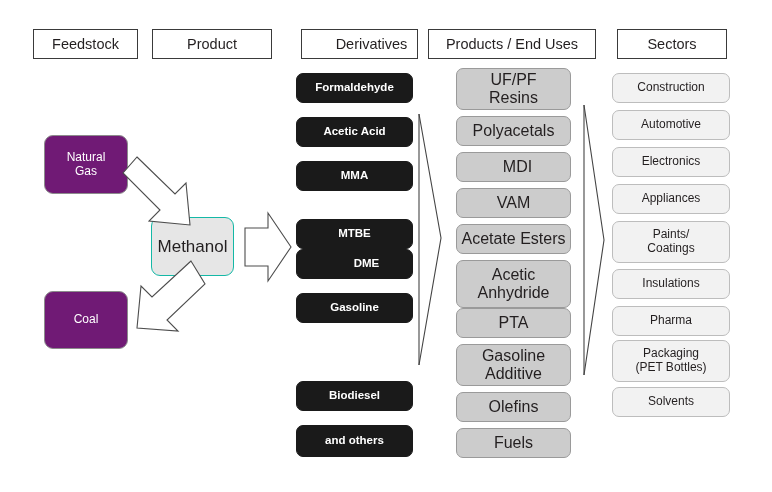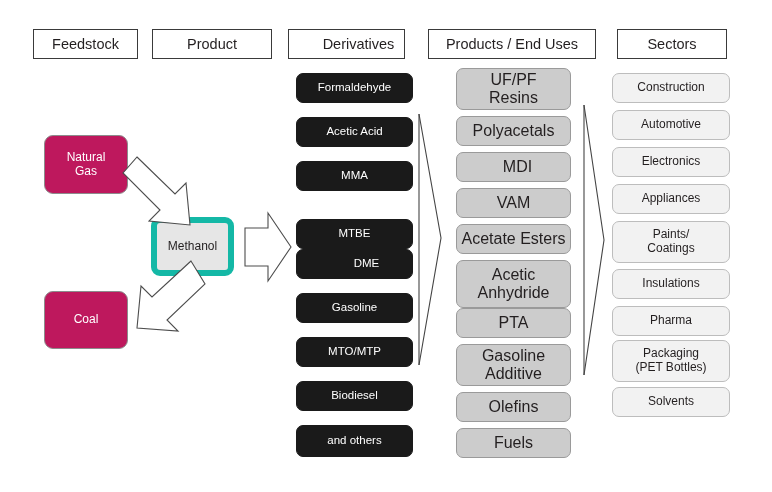--- a/index.html
+++ b/index.html
@@ -47,48 +47,48 @@
     border-radius: 7px;
     font-size: 12px;
     line-height: 1.15;
     white-space: pre-line;
   }
 
   .node.dark {
     background: #1a1a1a;
     color: #ffffff;
     border: 1px solid #1a1a1a;
-    font-weight: 400;
+    font-weight: 700;
     font-size: 11.5px;
   }
   .node.mid {
     background: #cccccc;
     color: #231f20;
     border: 1px solid #9a9a9a;
     font-size: 16px;
   }
   .node.light {
     background: #f2f2f2;
     color: #231f20;
     border: 1px solid #bdbdbd;
     font-size: 12px;
   }
   .node.feed {
-    background: #be185d;
+    background: #701a75;
     color: #ffffff;
     border: 1px solid #8c8c8c;
     border-radius: 9px;
     font-size: 12px;
   }
   .node.product {
     background: #e6e6e6;
     color: #231f20;
-    border: 6px solid #14b8a6;
+    border: 1px solid #14b8a6;
     border-radius: 9px;
-    font-size: 12px;
+    font-size: 17px;
   }
 
   
   #vector {
     position: absolute;
     left: 0;
     top: 0;
     width: 772px;
     height: 492px;
     pointer-events: none;
@@ -113,21 +113,21 @@
 <div id="canvas">
 
   <div class="hdr" style="left:33px; width:105px;">
       <span>Feedstock</span>
     </div>
 
   <div class="hdr" style="left:152px; width:120px;">
       <span>Product</span>
     </div>
 
-  <div class="hdr" style="left:288px; width:117px;padding-left:24px;">
+  <div class="hdr" style="left:301px; width:117px;padding-left:24px;">
       <span>Derivatives</span>
     </div>
 
   <div class="hdr" style="left:428px; width:168px;">
       <span>Products / End Uses</span>
     </div>
 
   <div class="hdr" style="left:617px; width:110px;">
       <span>Sectors</span>
     </div>
@@ -138,21 +138,20 @@
   <div class="node feed" style="left:44px; top:291px; width:84px; height:58px;">Coal</div>
 
   <div class="node product" style="left:151px; top:217px; width:83px; height:59px;">Methanol</div>
 
   <div class="node dark" style="left:296px; top:73px; width:117px; height:30px;">Formaldehyde</div>
   <div class="node dark" style="left:296px; top:117px; width:117px; height:30px;">Acetic Acid</div>
   <div class="node dark" style="left:296px; top:161px; width:117px; height:30px;">MMA</div>
   <div class="node dark" style="left:296px; top:205px; width:117px; height:30px;margin-top:14px;">MTBE</div>
   <div class="node dark" style="left:296px; top:249px; width:117px; height:30px;padding-left:24px;">DME</div>
   <div class="node dark" style="left:296px; top:293px; width:117px; height:30px;">Gasoline</div>
-  <div class="node dark" style="left:296px; top:337px; width:117px; height:30px;">MTO/MTP</div>
   <div class="node dark" style="left:296px; top:381px; width:117px; height:30px;">Biodiesel</div>
   <div class="node dark" style="left:296px; top:425px; width:117px; height:32px;">and others</div>
 
   <div class="node mid" style="left:456px; top:68px; width:115px; height:42px;">UF/PF
 Resins</div>
   <div class="node mid" style="left:456px; top:116px; width:115px; height:30px;">Polyacetals</div>
   <div class="node mid" style="left:456px; top:152px; width:115px; height:30px;padding-left:8px;">MDI</div>
   <div class="node mid" style="left:456px; top:188px; width:115px; height:30px;">VAM</div>
   <div class="node mid" style="left:456px; top:224px; width:115px; height:30px;">Acetate Esters</div>
   <div class="node mid" style="left:456px; top:260px; width:115px; height:48px;">Acetic

